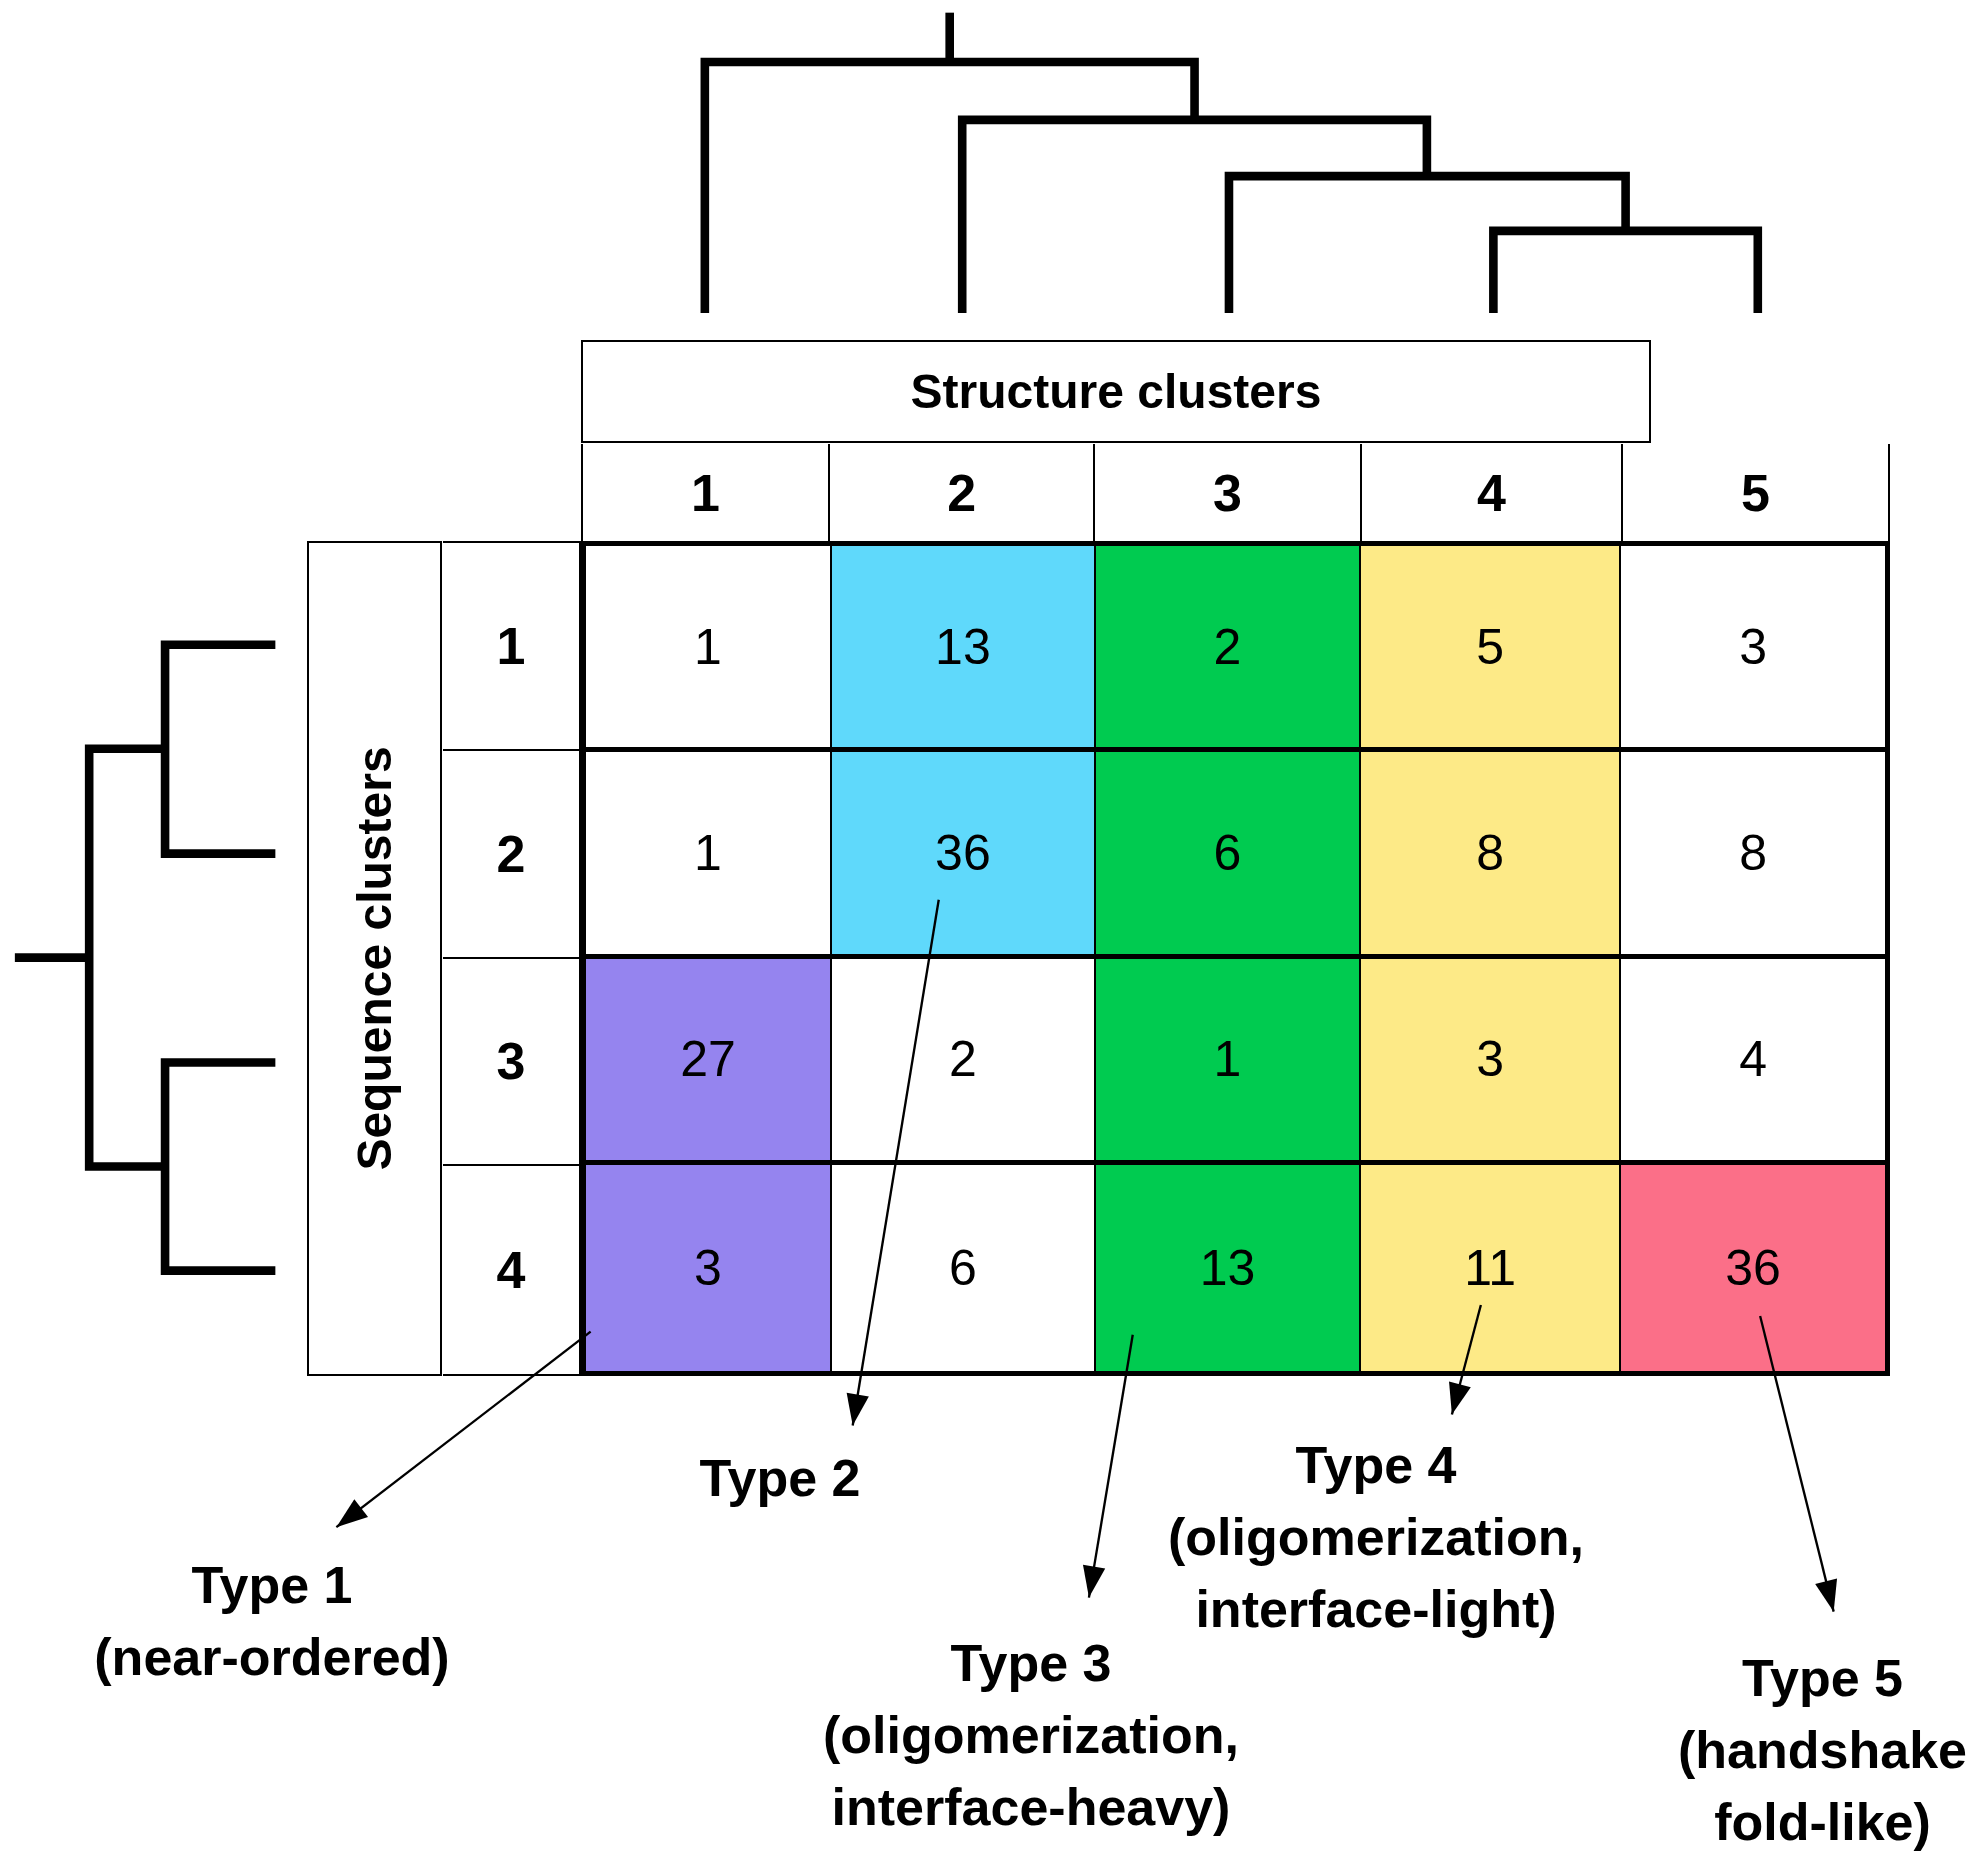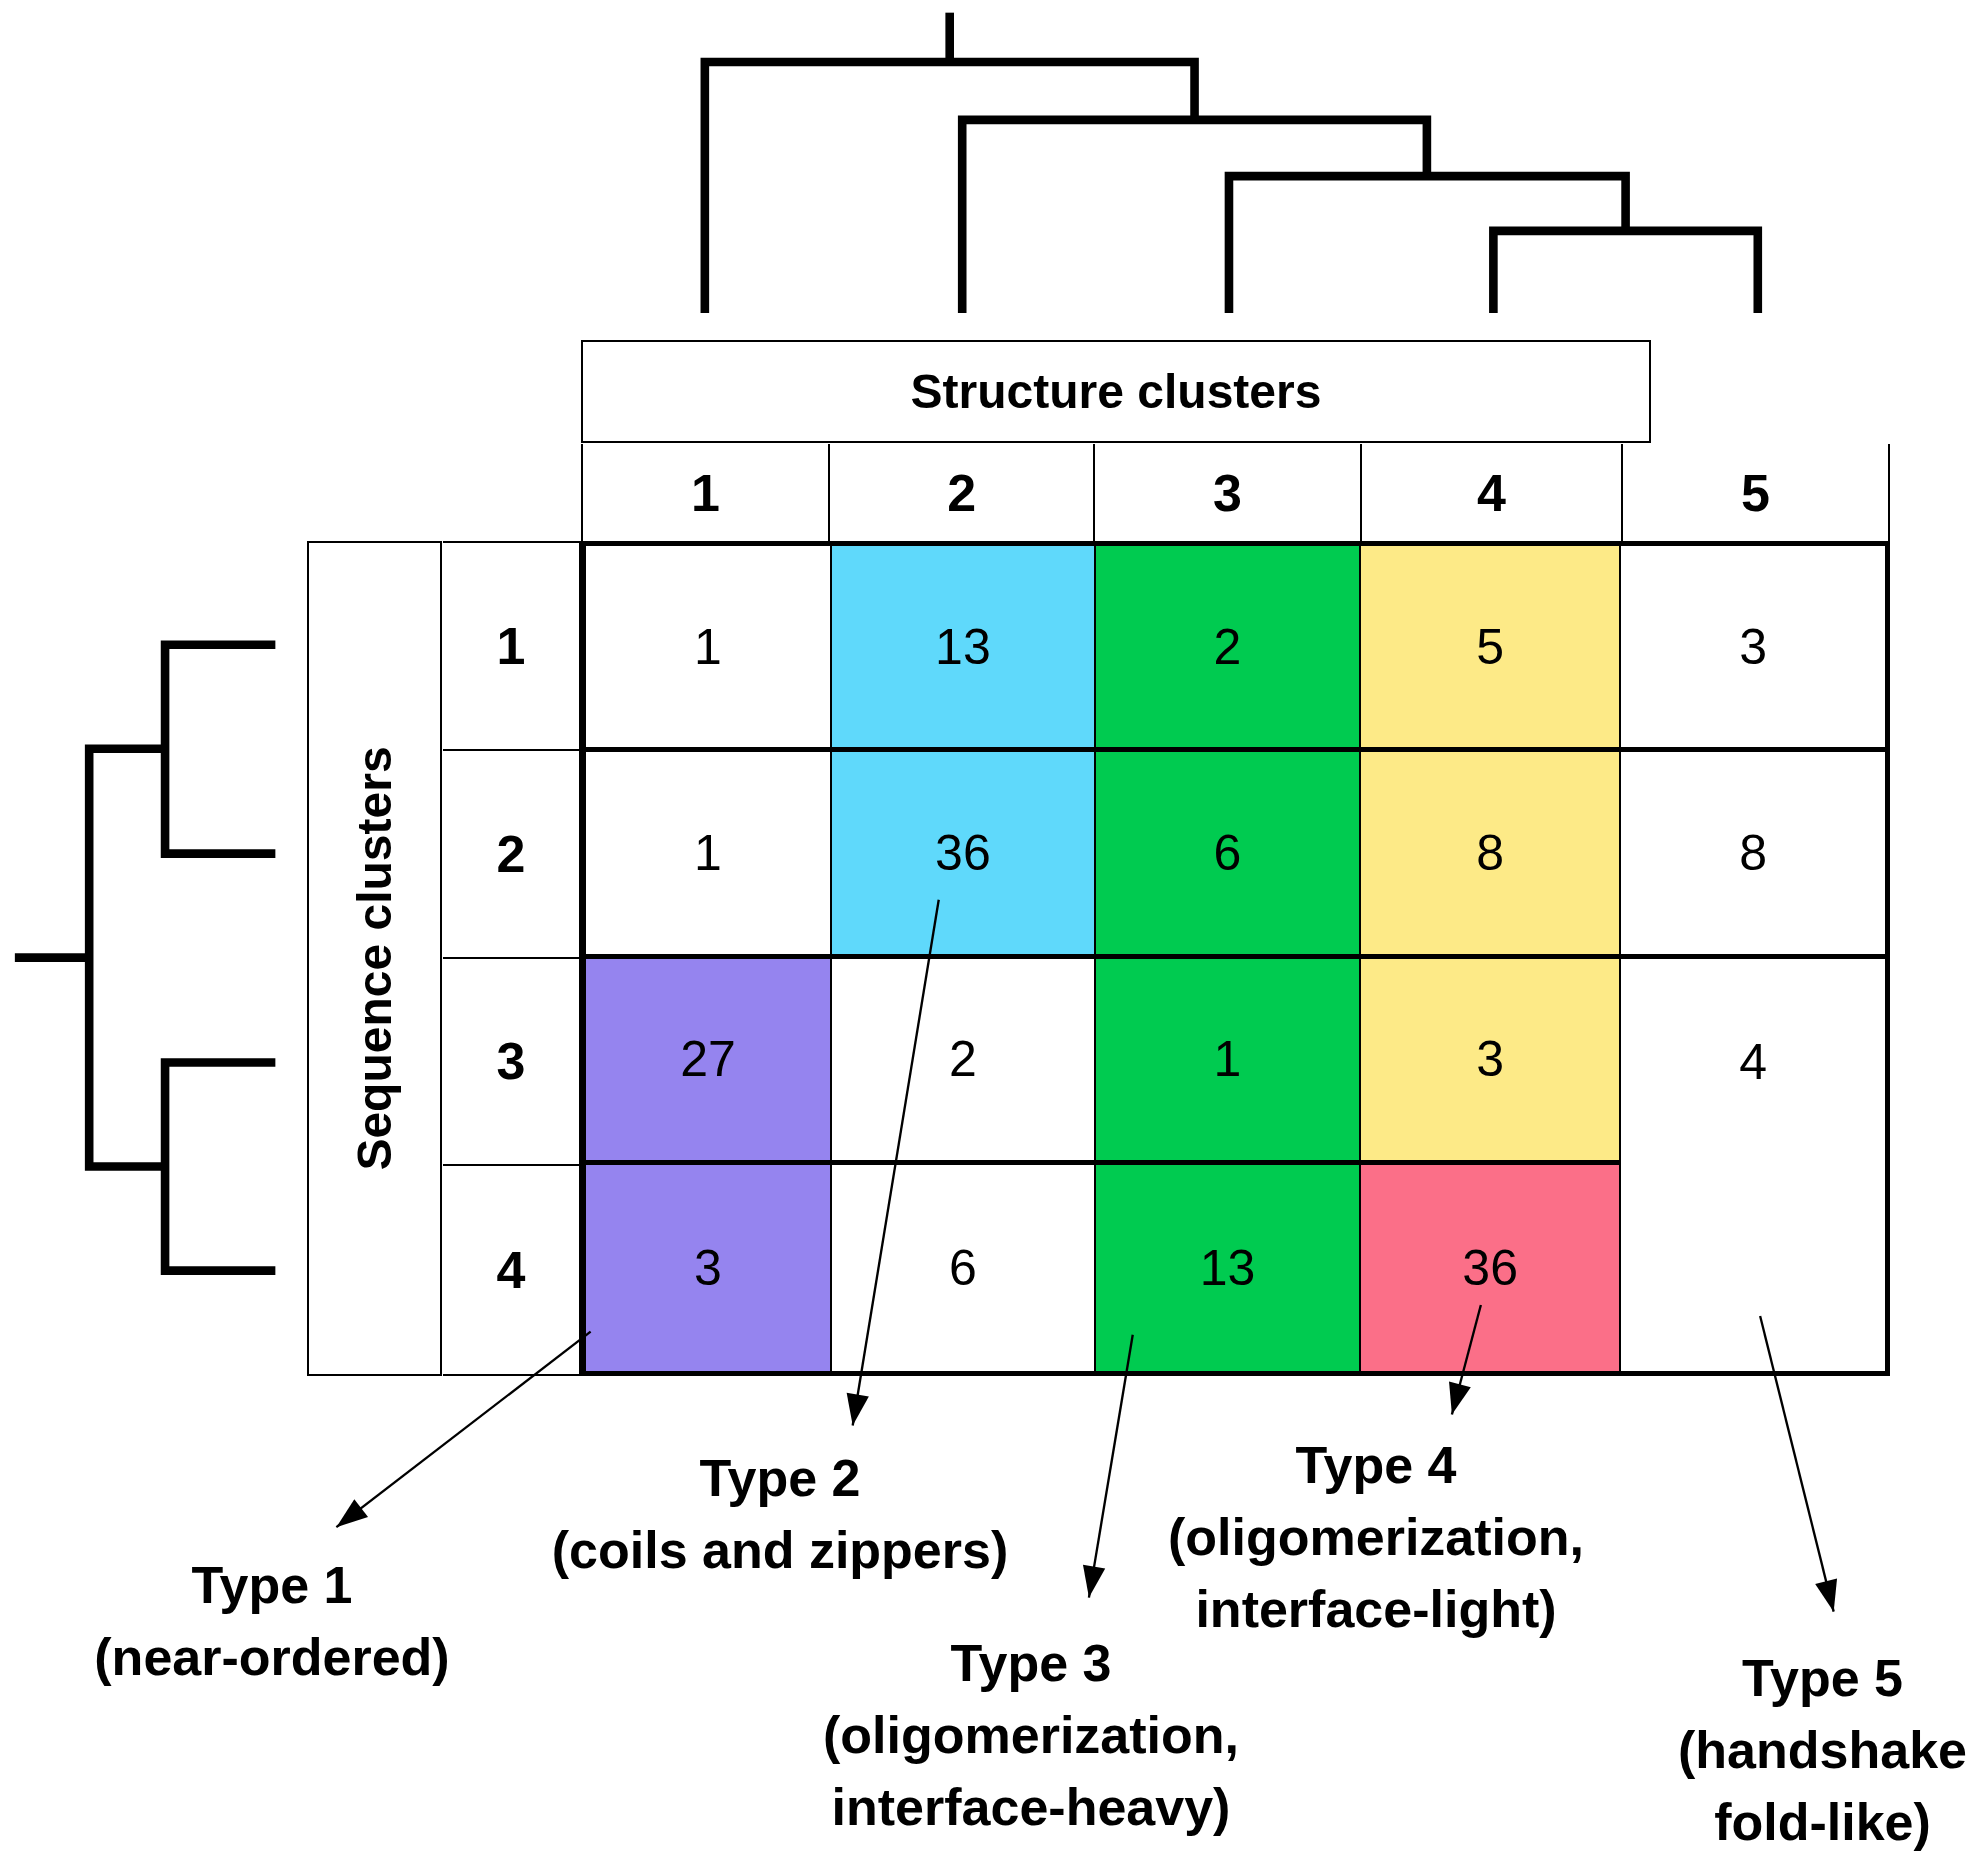--- a/index.html
+++ b/index.html
@@ -123,30 +123,30 @@
 
     <div class="cell" style="background: rgb(149, 132, 239);">27</div>
     <div class="cell" style="background: rgb(255, 255, 255);">2</div>
     <div class="cell" style="background: rgb(0, 203, 80);">1</div>
     <div class="cell" style="background: rgb(253, 234, 135);">3</div>
     <div class="cell" style="background: rgb(255, 255, 255);">4</div>
 
     <div class="cell" style="background: rgb(149, 132, 239);">3</div>
     <div class="cell" style="background: rgb(255, 255, 255);">6</div>
     <div class="cell" style="background: rgb(0, 203, 80);">13</div>
+    <div class="cell" style="background: rgb(253, 234, 135);">11</div>
     <div class="cell" style="background: rgb(251, 111, 136);">36</div>
   </div>
 
   <div class="anno" id="anno-type1">
     <div>Type 1</div>
     <div>(near-ordered)</div>
   </div>
   <div class="anno" id="anno-type2">
     <div>Type 2</div>
-    <div>(coils and zippers)</div>
   </div>
   <div class="anno" id="anno-type3">
     <div>Type 3</div>
     <div>(oligomerization,</div>
     <div>interface-heavy)</div>
   </div>
   <div class="anno" id="anno-type4">
     <div>Type 4</div>
     <div>(oligomerization,</div>
     <div>interface-light)</div>

